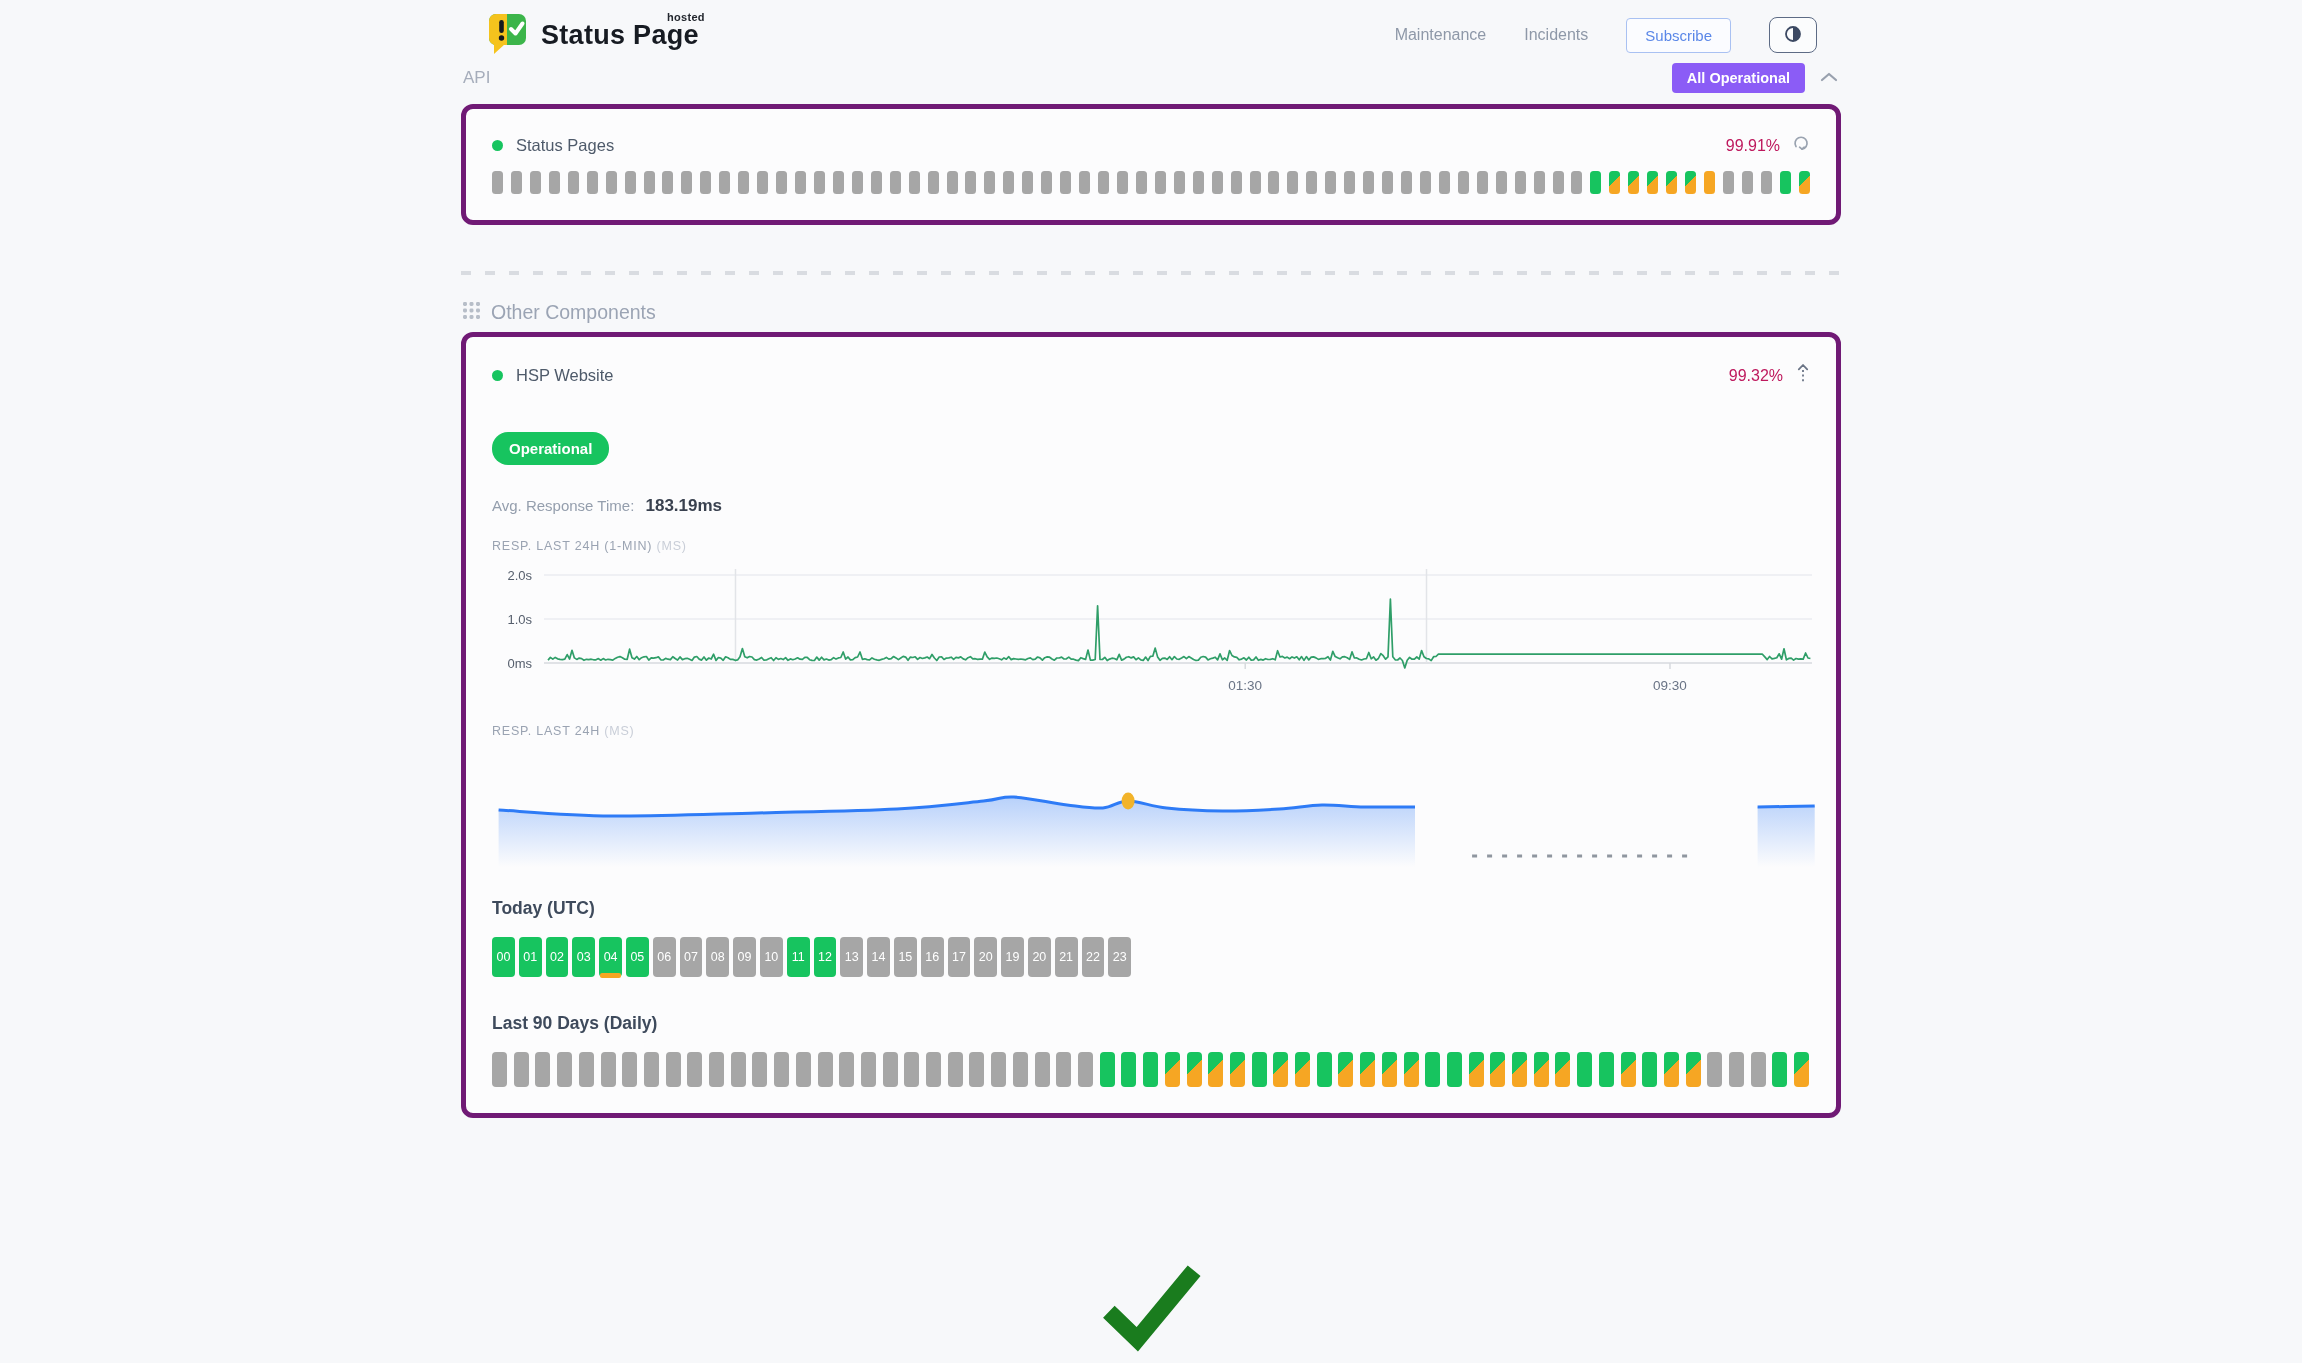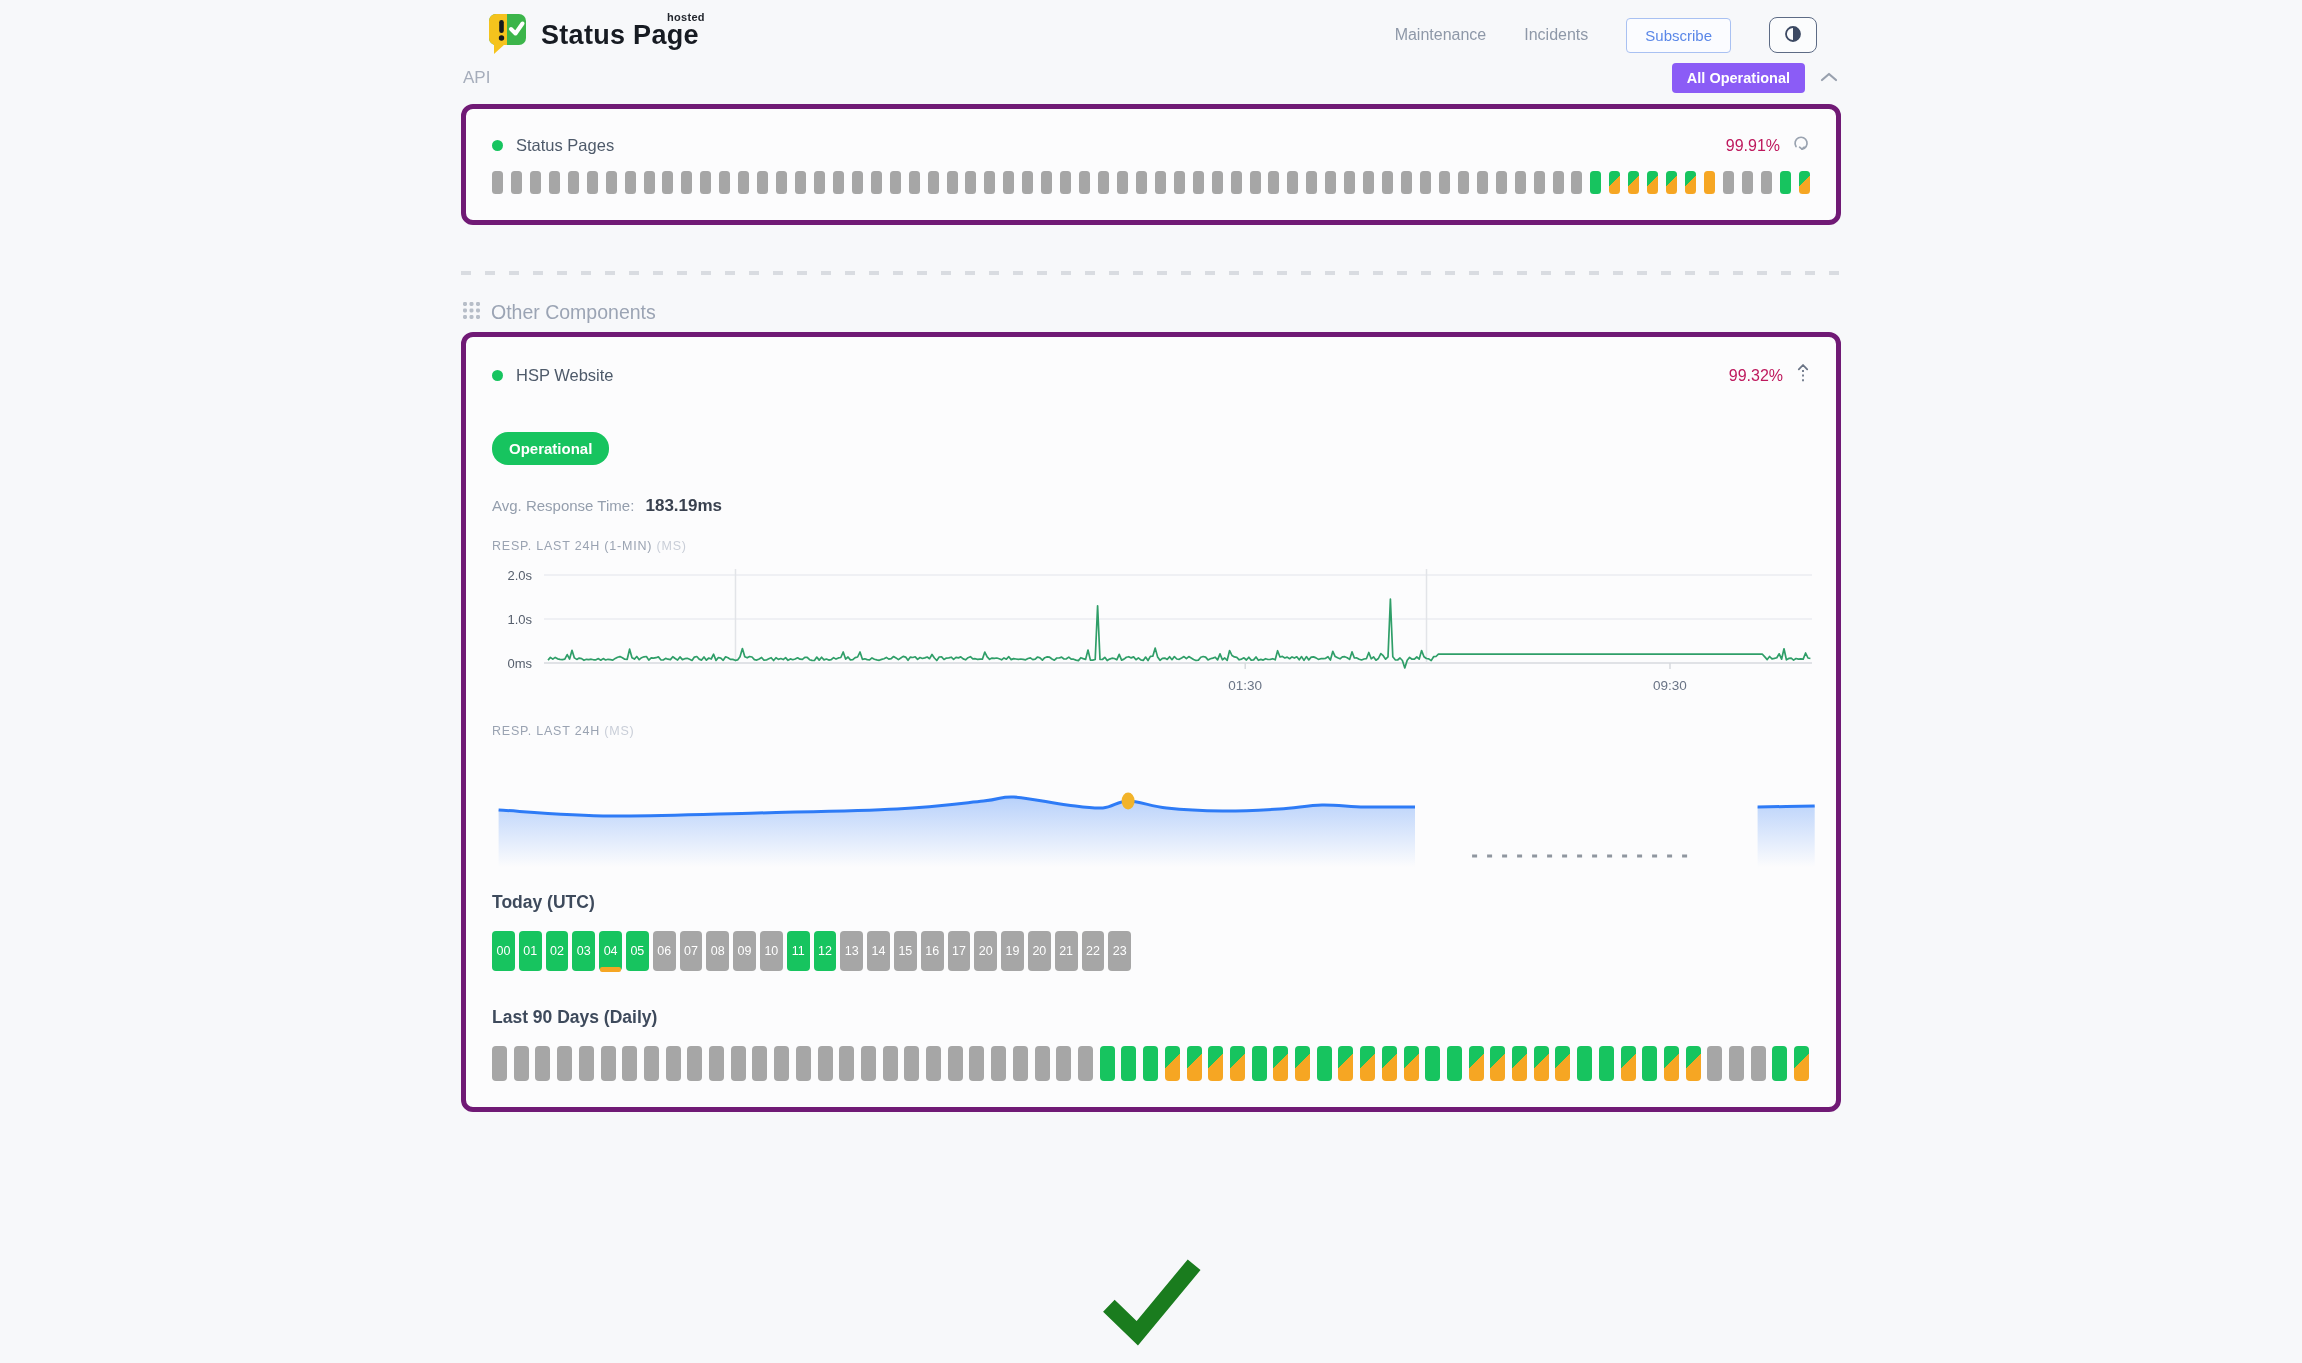--- a/index.html
+++ b/index.html
@@ -36,21 +36,21 @@
   .other-title{font-size:19.5px;color:#9ba4b4}
   
   .badge-op{display:inline-block;background:#17c45f;color:#fff;font-size:15px;font-weight:700;padding:8px 17px;border-radius:16px;margin-top:44px}
   .avg-row{margin-top:31px;font-size:15px;color:#949ead}
   .avg-val{font-size:17px;font-weight:700;color:#39414f;margin-left:7px}
   .chart-label{margin-top:23px;font-size:12.5px;letter-spacing:.8px;color:#9aa3b2}
   .chart-unit{color:#c9ced8}
   svg text{font-family:inherit}
   .ax{font-size:13px;fill:#555e6c}
   .tick{font-size:13.5px;fill:#6a7486}
-  .subhead{margin-top:20px;font-size:17.5px;font-weight:600;color:#3e4a5c}
+  .subhead{margin-top:26px;font-size:17.5px;font-weight:600;color:#3e4a5c}
   .hours-row{display:flex;gap:4px;margin-top:18px}
   .cell-hour{width:22.8px;height:40px;border-radius:4px;display:flex;align-items:center;justify-content:center;color:#fff;font-size:12.5px;position:relative;flex:none;cursor:pointer}
   .cell-hour.up{background:#17c45f}
   .cell-hour.nodata{background:#a6a6a6}
   .hour-marker{position:absolute;left:1px;right:1px;bottom:-1px;height:5px;background:#f6a623;border-radius:2px}
   
   .footer{margin-top:138px;text-align:center}
 </style>
 </head>
 <body>

